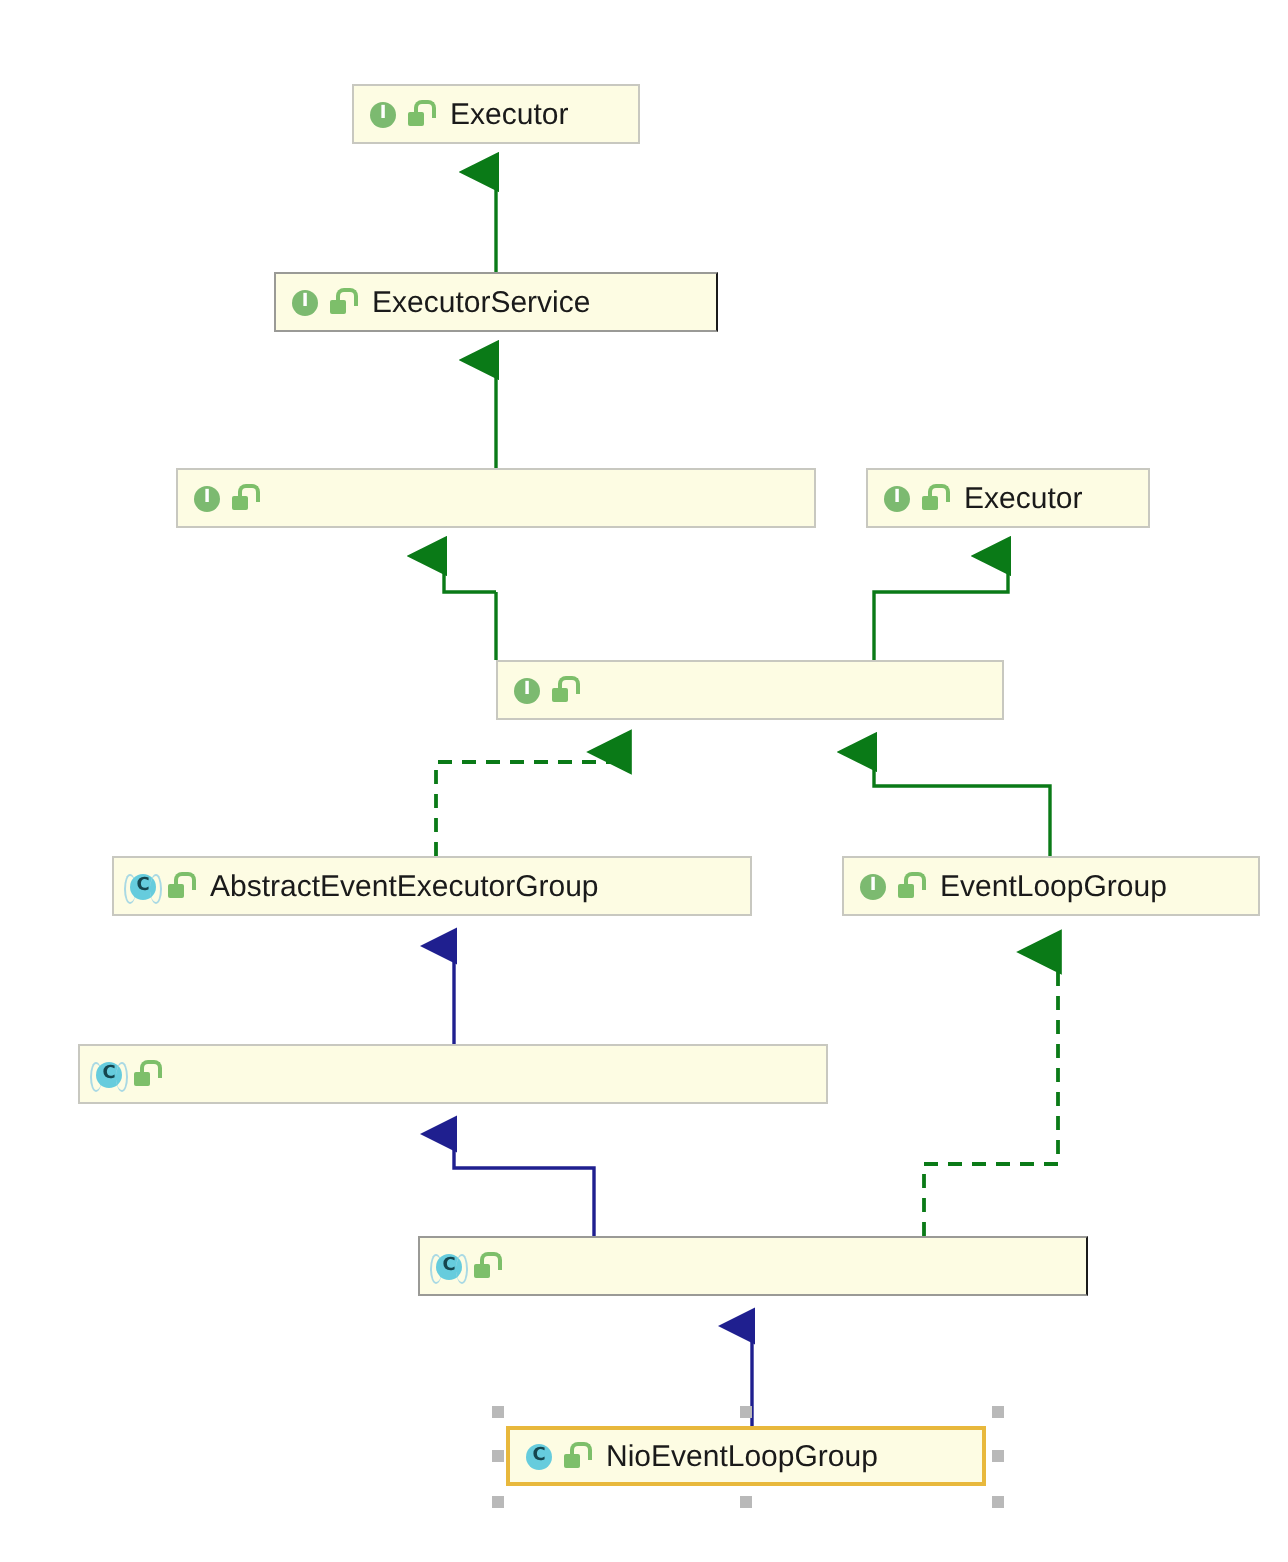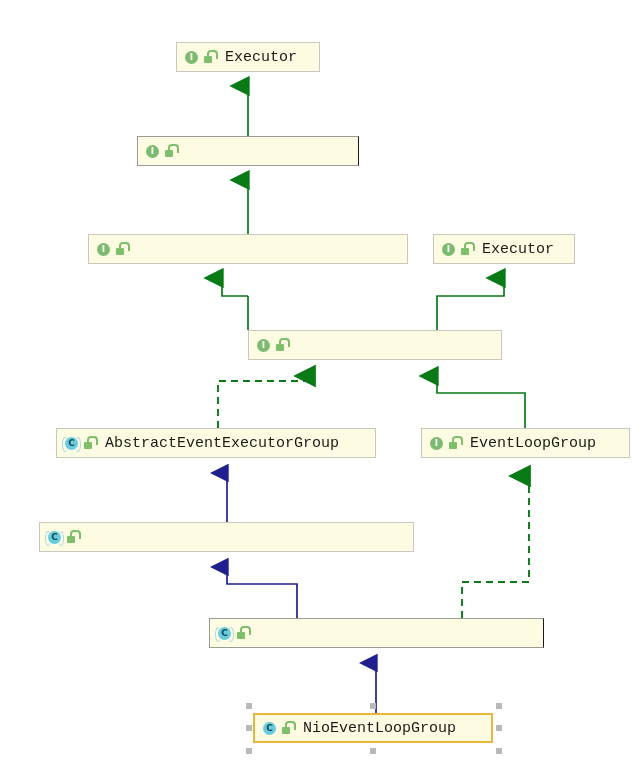--- a/index.html
+++ b/index.html
@@ -39,21 +39,21 @@
   }
   .node.focused {
     border: 1px solid #9a9a96;
     border-right-color: #1a1a1a;
   }
   .node.selected {
     border: 2px solid #e8b83c;
     background: #fdfce3;
   }
   .node-label {
-    font-family: Liberation Mono, monospace;
+    font-family: Liberation Sans, sans-serif;
     font-size: 15px;
     color: #1a1a1a;
     letter-spacing: 0px;
     line-height: 1;
     padding-left: 9px;
   }
   .icon-stack {
     display: flex;
     align-items: center;
     flex: 0 0 auto;
@@ -191,20 +191,21 @@
   <div class="node focused" style="left:137px; top:136px; width:222px;">
     <span class="icon-stack">
       <span class="type-icon iface">
         <span class="disc">I</span>
       </span>
       <span class="lock-icon">
         <span class="shackle"></span>
           <span class="body"></span>
       </span>
     </span>
+    <span class="node-label">ExecutorService</span>
   </div>
 
   <div class="node" style="left:88px; top:234px; width:320px;">
     <span class="icon-stack">
       <span class="type-icon iface">
         <span class="disc">I</span>
       </span>
       <span class="lock-icon">
         <span class="shackle"></span>
           <span class="body"></span>

